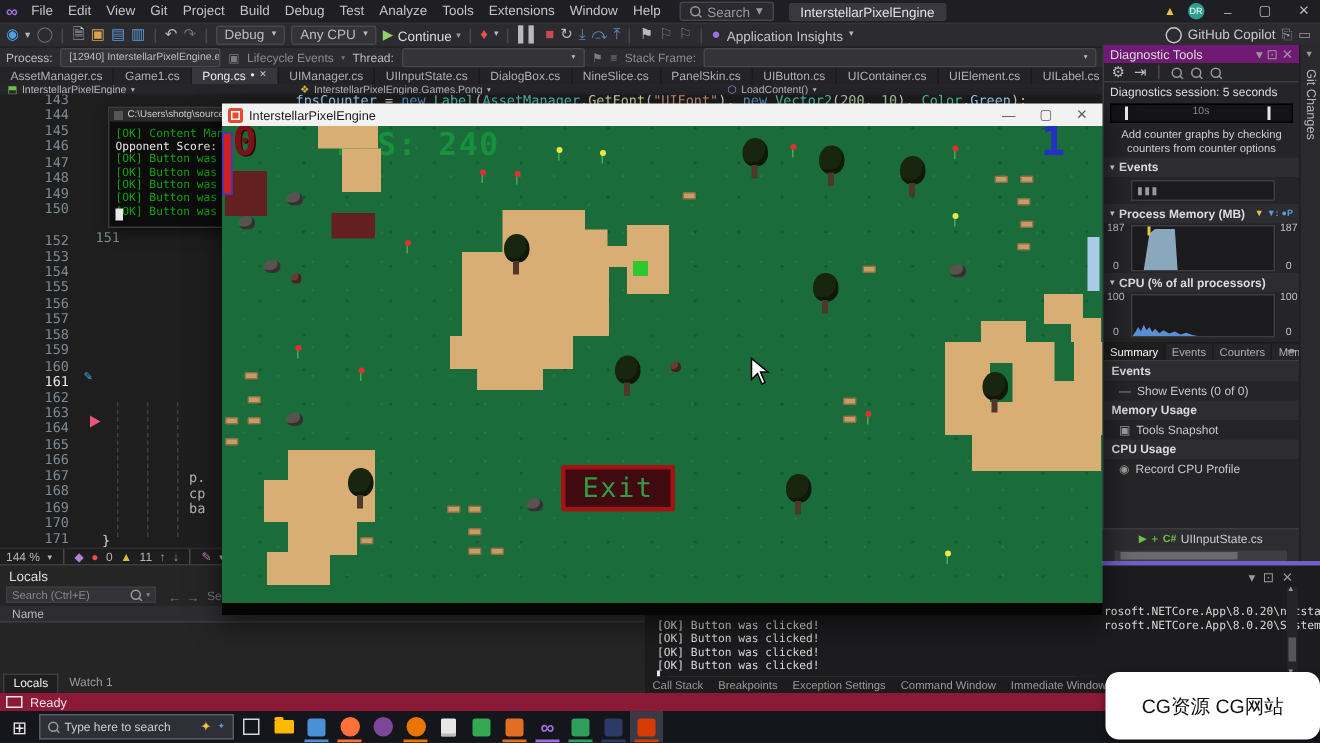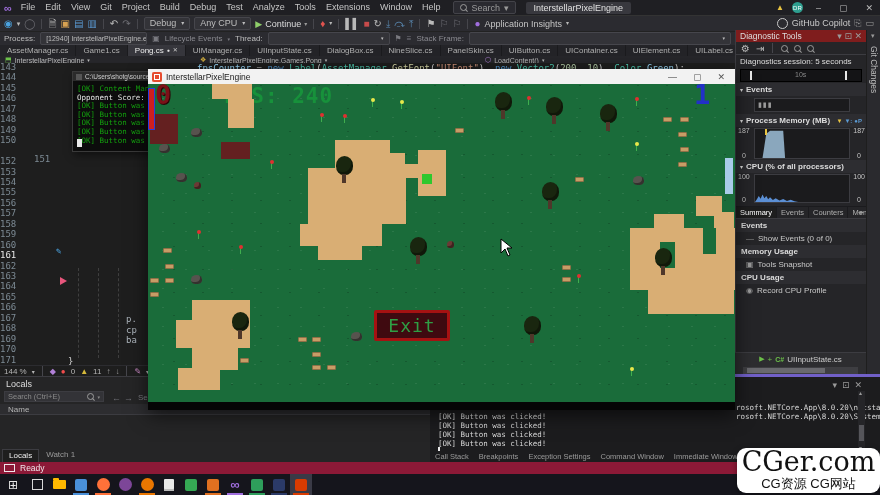--- a/index.html
+++ b/index.html
@@ -26,21 +26,21 @@
   .ddbox{background:#333338;border:1px solid #46464c;border-radius:2px;height:11px;line-height:11px;padding:0 5px;color:#bdbdbd;display:flex;gap:5px;align-items:center}
   #copilot{position:absolute;right:6px;top:16px;height:14px;display:flex;align-items:center;gap:4px;color:#c9c9c9}
   #procbar{left:0;top:31px;width:735px;height:14px;background:#2b2b30;border-top:1px solid #222;display:flex;align-items:center;gap:5px;padding-left:4px;box-sizing:border-box;font-size:8px}
   #tabrow{left:0;top:45px;width:735px;height:11px;background:#242428;display:flex;overflow:hidden}
   .ftab{padding:0 7px;line-height:11px;font-size:8px;color:#b0b0b0;border-right:1px solid #1b1b1e;white-space:nowrap;display:flex;gap:3px;align-items:center}
   .ftab.active{background:#37373d;color:#ececec}
   #navbar{left:0;top:56px;width:735px;height:8px;background:#26262a;display:flex;font-size:7px;color:#b9b9b9;align-items:center}
   .navseg{display:flex;align-items:center;gap:3px;padding:0 5px;overflow:hidden;white-space:nowrap}
   
   #editor{left:0;top:63px;width:735px;height:302px;background:#1e1e1e;overflow:hidden}
-  .ln{position:absolute;left:0;width:46px;text-align:left;font-family:"DejaVu Sans Mono",monospace;font-size:9px;color:#7d8b95;line-height:10px}
+  .ln{position:absolute;left:0;width:46px;text-align:right;font-family:"DejaVu Sans Mono",monospace;font-size:9px;color:#7d8b95;line-height:10px}
   .ln.cur{color:#e8e8e8}
   #codeline{position:absolute;left:70px;top:0;white-space:pre;font-family:"DejaVu Sans Mono",monospace;font-size:9px;padding-left:127px}
   .guide{position:absolute;border-left:1px dashed #3f3f3f;width:0;top:205px;height:90px}
   #edstatus{left:0;top:365px;width:735px;height:11px;background:#1e1e1e;border-top:1px solid #2c2c30;display:flex;align-items:center;gap:5px;padding-left:4px;box-sizing:border-box;font-size:8px;color:#b5b5b5}
   
   #console{left:72px;top:71px;width:372px;height:79px;background:#0c0c0c;z-index:6;border:1px solid #3a3a3a;box-shadow:2px 3px 8px rgba(0,0,0,.5)}
   #console-title{height:9px;background:#2b2b2b;display:flex;align-items:center;gap:3px;padding:0 3px;color:#cfcfcf;font-size:6.5px;overflow:hidden;white-space:nowrap}
   .cline{position:absolute;left:4px;white-space:nowrap;font-family:"DejaVu Sans Mono",monospace;font-size:7.5px}
   
   #gamewin{left:148px;top:69px;width:587px;height:341px;z-index:10;box-shadow:0 5px 18px rgba(0,0,0,.6)}
@@ -504,21 +504,21 @@
   <div id="game-bottom"></div>
 </div>
 
 <div class="abs" id="cursor">
   <svg width="14" height="20" viewBox="0 0 14 20">
       <polygon points="1,1 1,15 5,11 8,18 10,17 7,10 12,10" fill="#ffffff" stroke="#000000" stroke-width="1"></polygon>
     </svg>
 </div>
 
 <div class="abs" id="diag">
-  <div class="row" style="height:12px;background:#7f1d1d;padding:0 4px;justify-content:space-between">
+  <div class="row" style="height:12px;background:#701a75;padding:0 4px;justify-content:space-between">
     <span style="font-size:8.5px;color:#dddddd">Diagnostic Tools</span>
     <span style="color:#9a9a9a">
       <span>▾</span>
       <span>⊡</span>
       <span>✕</span>
     </span>
   </div>
   <div class="row" style="height:12px;gap:6px;padding:0 5px;border-bottom:1px solid #3c3c41">
     <span class="tbico">⚙</span>
     <span class="tbico">⇥</span>
@@ -526,20 +526,21 @@
     <span class="mag"></span>
     <span class="mag"></span>
     <span class="mag"></span>
   </div>
   <div style="padding:2px 4px;font-size:8px;color:#dddddd">Diagnostics session: 5 seconds</div>
   <div style="position:relative;margin:1px 4px;height:11px;background:#141416;border:1px solid #000">
     <span style="position:absolute;left:45%;top:1px;font-size:7px;color:#888">10s</span>
     <span style="position:absolute;left:9px;top:1px;width:2px;height:9px;background:#e8e8e8"></span>
     <span style="position:absolute;right:14px;top:1px;width:2px;height:9px;background:#e8e8e8"></span>
   </div>
+  <div style="padding:2px 6px;font-size:7.5px;color:#cfcfcf;text-align:center">Add counter graphs by checking counters from counter options</div>
   <div class="dgh">
       <span style="font-size:6px">▾</span>
       <span>Events</span>
     </div>
   <div class="dgraph" style="margin:2px 16px 2px 18px;height:12px">
     <span style="position:absolute;left:3px;top:2px;color:#9a9a9a;font-size:7px;letter-spacing:1px">▮▮▮</span>
   </div>
   <div class="dgh">
       <span style="font-size:6px">▾</span>
       <span>Process Memory (MB)</span>
@@ -671,20 +672,26 @@
   <div id="sb-right">
     <span>⇅</span>
     <span>0/0</span>
     <span style="font-size:6px">▴</span>
     <span style="margin-left:14px">✎</span>
   </div>
 </div>
 
 <div class="abs" id="taskbar">
   <div id="start">⊞</div>
+  <div id="tb-searchbox">
+    <span class="mag"></span>
+    <span>Type here to search</span>
+    <span style="margin-left:auto;color:#e9c441;font-size:9px">✦</span>
+    <span style="color:#5b9bd5;font-size:6px">✦</span>
+  </div>
   <div id="taskicons" style="display:flex">
       <div class="ticon">
         <div style="width: 9px; height: 9px; border: 1.5px solid rgb(216, 216, 216);"></div>
       </div>
       <div class="ticon">
         <div style="width: 13px; height: 9px; background: rgb(255, 185, 0); border-radius: 1px; position: relative;">
           <div style="position: absolute; left: 0px; top: -2px; width: 6px; height: 2px; background: rgb(255, 185, 0); border-radius: 1px 1px 0px 0px;"></div>
         </div>
       </div>
       <div class="ticon">
@@ -725,15 +732,14 @@
         <div class="runbar" style="background: rgb(43, 58, 103);"></div>
       </div>
       <div class="ticon" style="background: rgb(58, 58, 70);">
         <div style="width: 12px; height: 12px; border-radius: 2px; background: rgb(216, 59, 1);"></div>
         <div class="runbar" style="background: rgb(216, 59, 1);"></div>
       </div>
     </div>
 </div>
 
 <div class="abs" id="watermark">
-  <div id="wm1">CGer.com</div>
   <div id="wm2">CG资源 CG网站</div>
 </div>
 
 </body></html>

